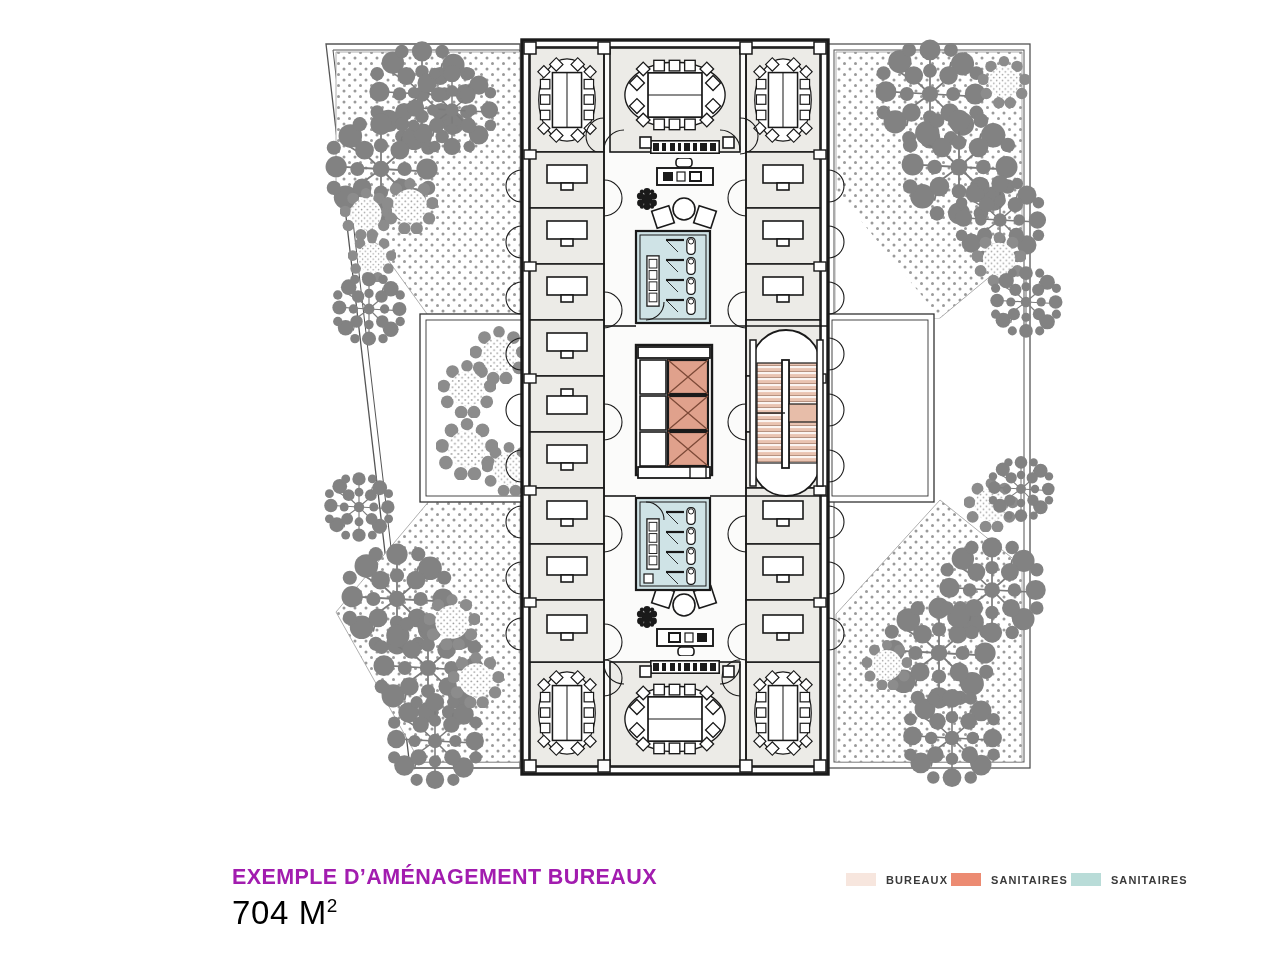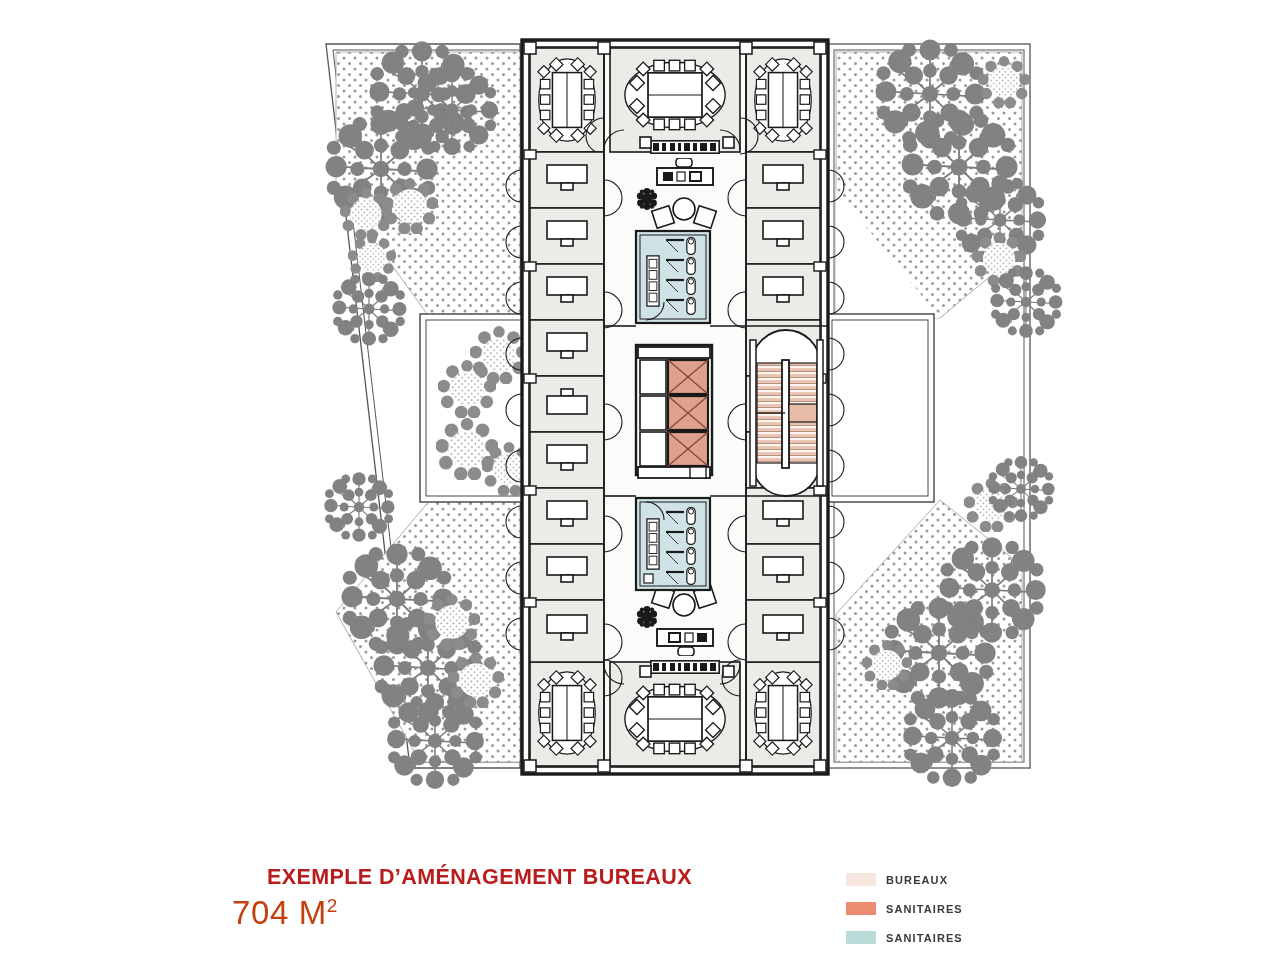--- a/index.html
+++ b/index.html
@@ -51,22 +51,21 @@
     font-size: 19px;
     vertical-align: super;
     line-height: 0;
   }
   
   #legend {
     position: absolute;
     left: 846px;
     top: 872px;
     display: flex;
-    flex-direction: column;
-    gap: 14px;
+    gap: 3px;
   }
   .legend-row {
     display: flex;
     align-items: center;
     height: 15px;
   }
   .legend-swatch {
     width: 30px;
     height: 13px;
     margin-right: 10px;
@@ -630,22 +629,22 @@
       <rect x="598" y="760" width="12" height="12"></rect>
       <rect x="740" y="760" width="12" height="12"></rect>
       <rect x="524" y="42" width="12" height="12"></rect>
       <rect x="814" y="42" width="12" height="12"></rect>
       <rect x="524" y="760" width="12" height="12"></rect>
       <rect x="814" y="760" width="12" height="12"></rect>
     </g>
   </svg>
 
   <div id="caption">
-    <div class="title" style="color: #b91c1c; margin-left: 35px;">EXEMPLE D’AMÉNAGEMENT BUREAUX</div>
-    <div class="area" style="color: #c2410c;"><span>704 M</span><sup>2</sup></div>
+    <div class="title" style="color: #a21caf;">EXEMPLE D’AMÉNAGEMENT BUREAUX</div>
+    <div class="area" style="color: #000000;"><span>704 M</span><sup>2</sup></div>
   </div>
 
   <div id="legend">
     <div class="legend-row">
       <span class="legend-swatch" style="background: rgb(247, 230, 222);"></span>
       <span class="legend-label">BUREAUX</span>
     </div>
     <div class="legend-row">
       <span class="legend-swatch" style="background: rgb(236, 139, 114);"></span>
       <span class="legend-label">SANITAIRES</span>

